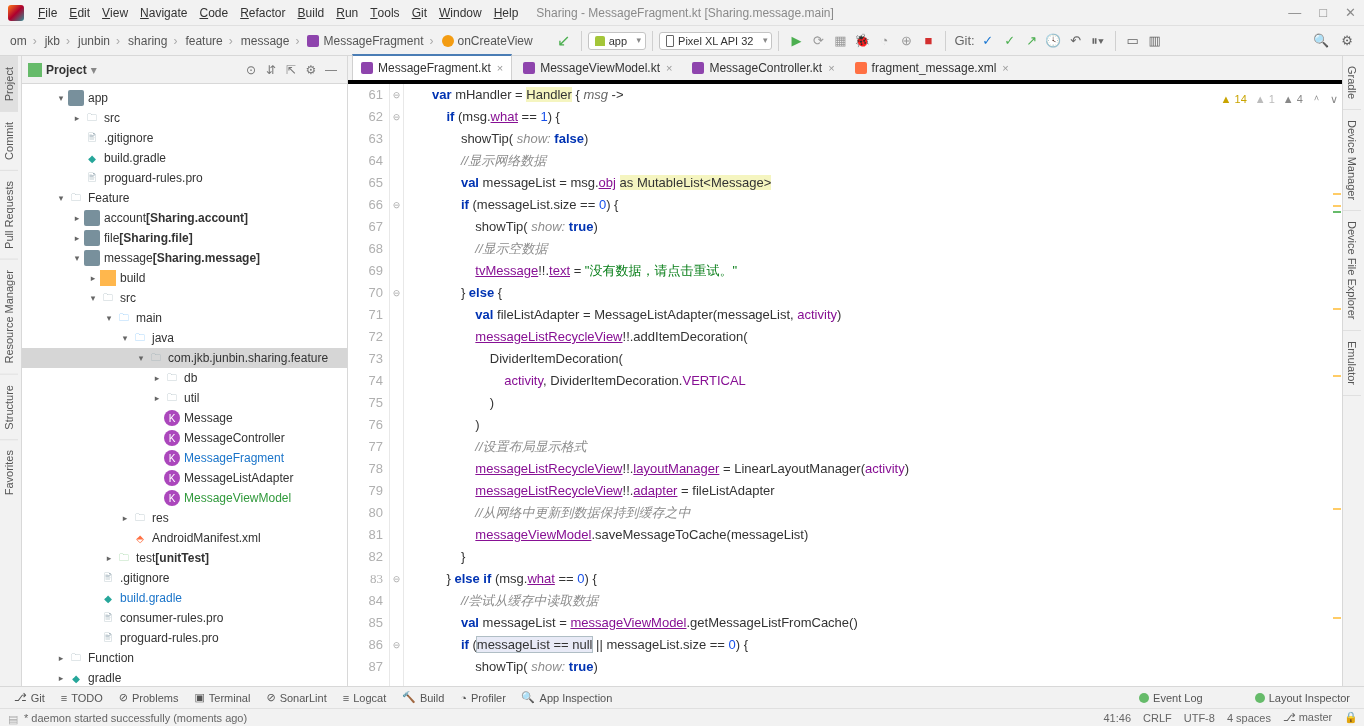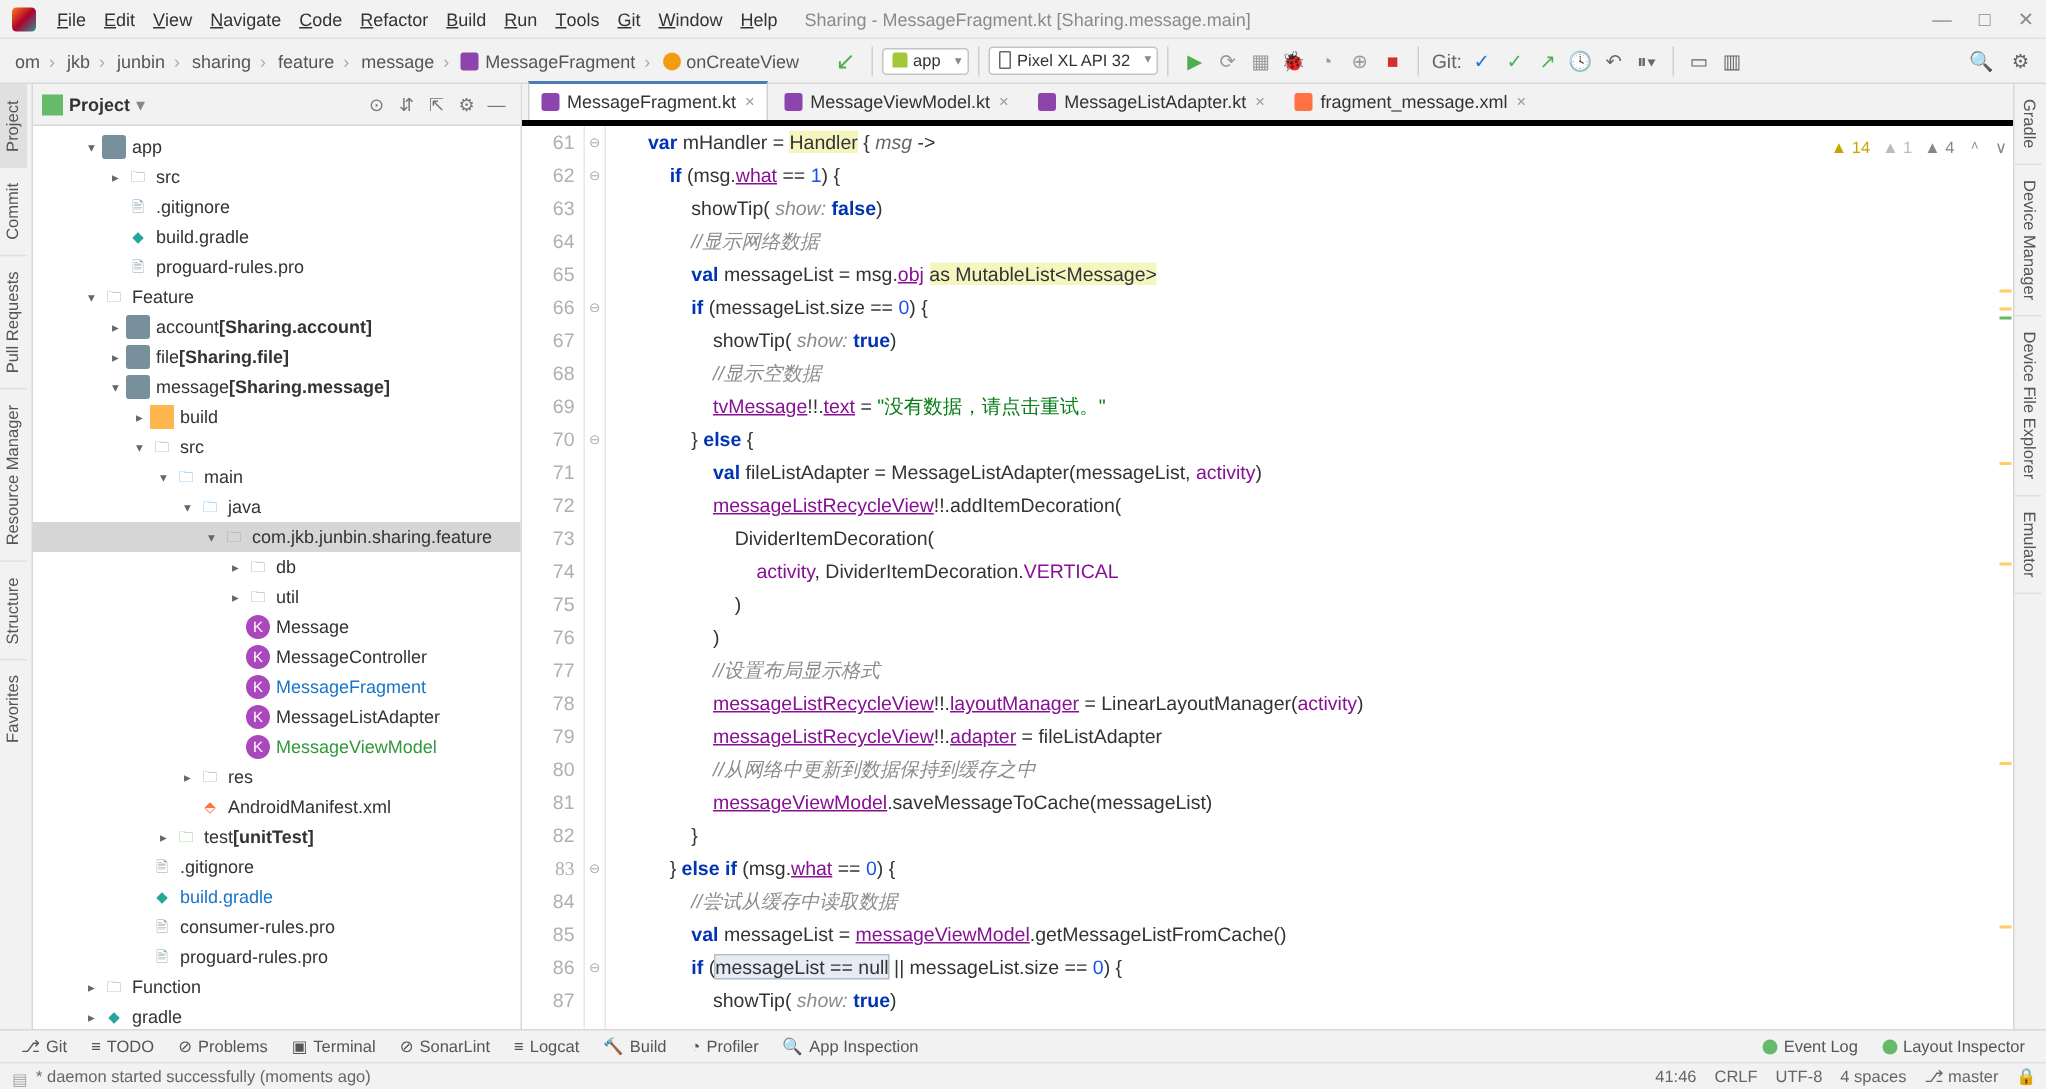--- a/index.html
+++ b/index.html
@@ -91,21 +91,21 @@
 .hl-box { background: #e8eaf6; outline: 1px solid #b0bec5; }
 .annot-bar { position: absolute; right: 4px; top: 4px; display: flex; align-items: center; gap: 8px; font-size: 11px; color: #888; z-index:2; }
 .annot-bar .warn { color: #c9a400; }
 .err-stripe { position:absolute; right:0; top:0; bottom:0; width:10px; }
 .stripe { position:absolute; right:1px; width:8px; height:2px; }
 
 
 .bottom-bar { position: absolute; left: 0; right: 0; bottom: 18px; height: 22px; background: #f2f2f2; border-top: 1px solid #d8d8d8; display: flex; align-items: center; padding: 0 6px; font-size: 11px; }
 .bitem { padding: 0 8px; display: flex; align-items: center; gap: 4px; cursor: pointer; color: #555; }
 .bitem .dot { width:10px; height:10px; border-radius:50%; }
-.bottom-right { margin-left: auto; display: flex; }
+.bottom-right { margin-left: auto; display: flex; gap: 36px; }
 
 
 .status-bar { position: absolute; left: 0; right: 0; bottom: 0; height: 18px; background: #f2f2f2; border-top: 1px solid #e0e0e0; display: flex; align-items: center; padding: 0 6px; font-size: 11px; color: #666; }
 .status-bar .sgrip { width:10px;height:10px; margin-left:2px; color:#aaa;}
 .status-right { margin-left: auto; display: flex; gap: 12px; align-items: flex-end; }
 </style>
 </head>
 <body>
 
 <div class="menubar">
@@ -370,21 +370,21 @@
         <span>MessageFragment.kt</span>
         <span class="close">×</span>
       </div>
       <div class="etab">
         <span class="kico"></span>
         <span>MessageViewModel.kt</span>
         <span class="close">×</span>
       </div>
       <div class="etab">
         <span class="kico"></span>
-        <span>MessageListAdapter.kt</span>
+        <span>MessageController.kt</span>
         <span class="close">×</span>
       </div>
       <div class="etab">
         <span class="xico"></span>
         <span>fragment_message.xml</span>
         <span class="close">×</span>
       </div>
     </div>
   <div class="editor-body">
     <div class="gutter" id="gutter-host">

